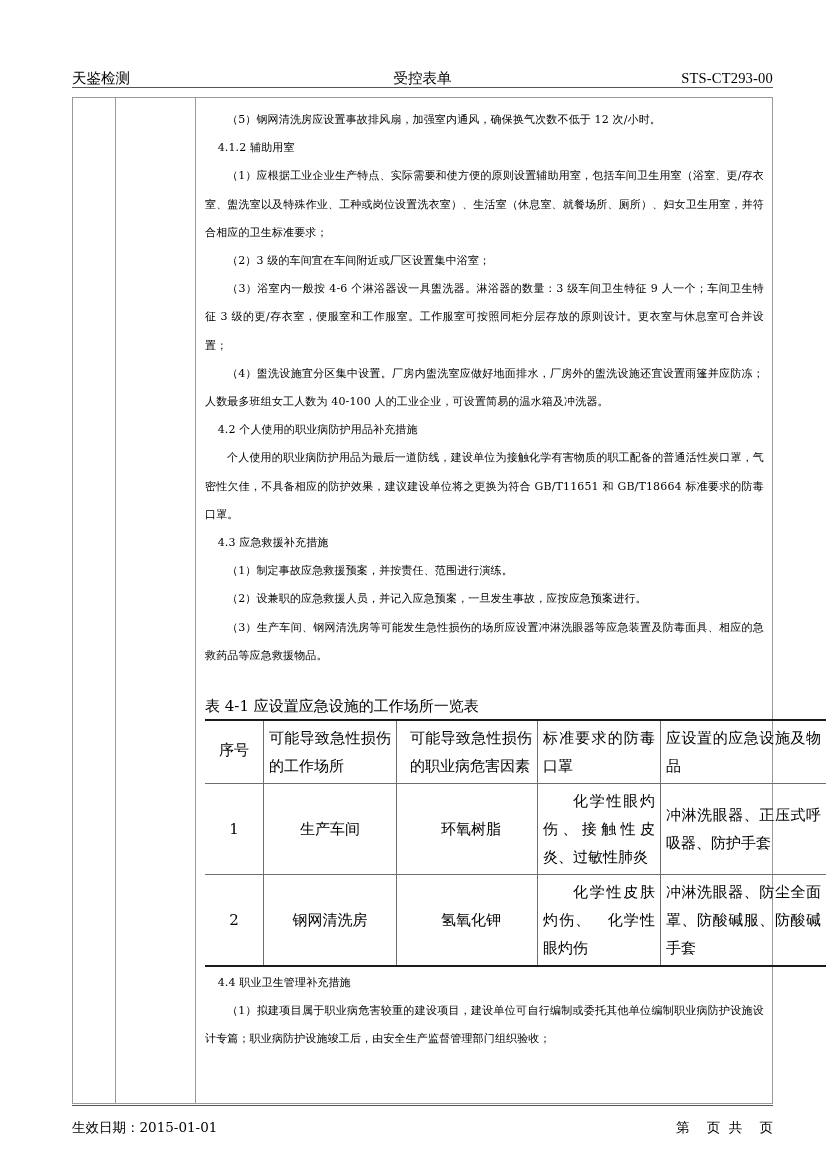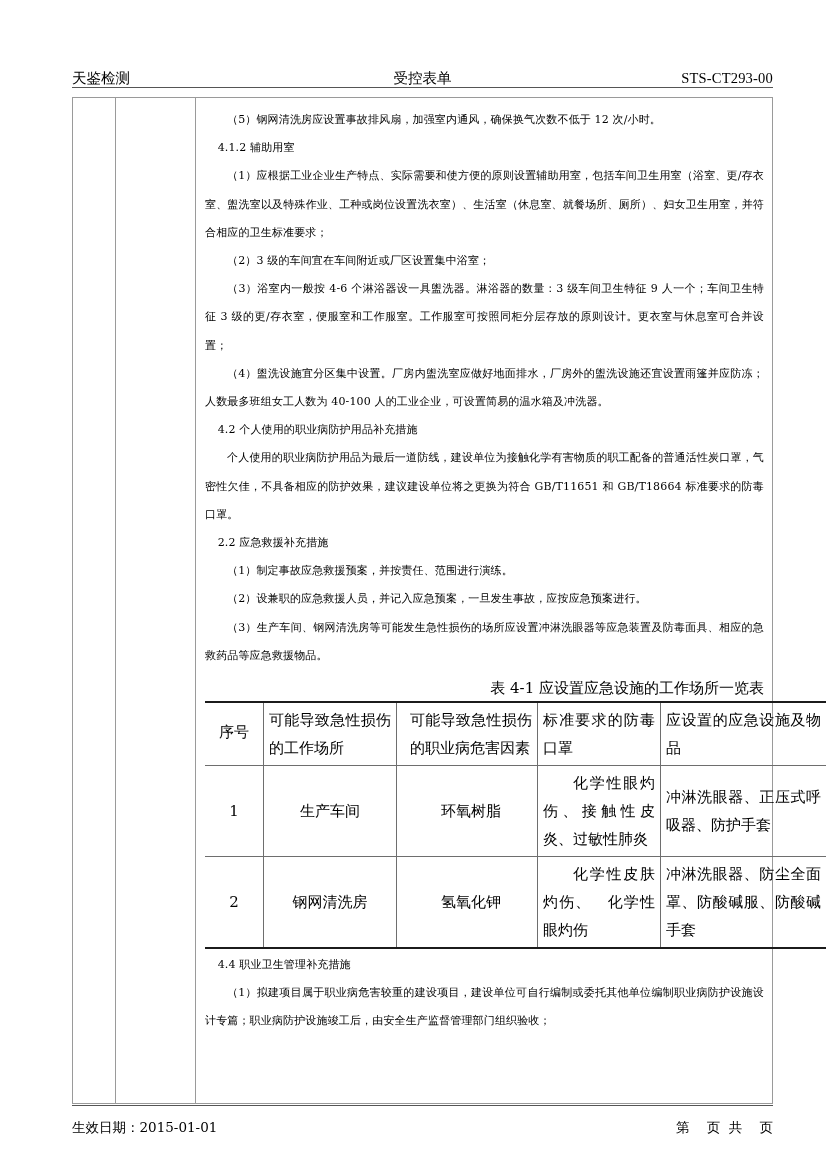--- a/index.html
+++ b/index.html
@@ -83,24 +83,24 @@
     line-height: 28.2px;
     text-align: justify;
     text-justify: inter-ideograph;
     letter-spacing: .15px;
   }
   p.ind2 { text-indent: 2em; }
   p.heading { text-indent: 1.15em; }
 
   
   .tbl-caption {
-    margin: 6px 0 1px 0;
+    margin: 24px 0 1px 0;
     font-size: 15px;
     line-height: 24px;
-    text-align: right;
+    text-align: left;
   }
   table.data {
     border-collapse: collapse;
     width: 559px;
     margin: 0 auto;
     table-layout: fixed;
     border-top: 2.2px solid #1b1b1b;
     border-bottom: 2.2px solid #1b1b1b;
   }
   table.data td {
@@ -169,21 +169,21 @@
     <div class="content">
 
       <p class="para ind2">（5）钢网清洗房应设置事故排风扇，加强室内通风，确保换气次数不低于 12 次/小时。</p>
       <p class="para heading">4.1.2  辅助用室</p>
       <p class="para ind2">（1）应根据工业企业生产特点、实际需要和使方便的原则设置辅助用室，包括车间卫生用室（浴室、更/存衣室、盥洗室以及特殊作业、工种或岗位设置洗衣室）、生活室（休息室、就餐场所、厕所）、妇女卫生用室，并符合相应的卫生标准要求；</p>
       <p class="para ind2">（2）3 级的车间宜在车间附近或厂区设置集中浴室；</p>
       <p class="para ind2">（3）浴室内一般按 4-6 个淋浴器设一具盥洗器。淋浴器的数量：3 级车间卫生特征 9 人一个；车间卫生特征 3 级的更/存衣室，便服室和工作服室。工作服室可按照同柜分层存放的原则设计。更衣室与休息室可合并设置；</p>
       <p class="para ind2">（4）盥洗设施宜分区集中设置。厂房内盥洗室应做好地面排水，厂房外的盥洗设施还宜设置雨篷并应防冻；人数最多班组女工人数为 40-100 人的工业企业，可设置简易的温水箱及冲洗器。</p>
       <p class="para heading">4.2  个人使用的职业病防护用品补充措施</p>
       <p class="para ind2">个人使用的职业病防护用品为最后一道防线，建设单位为接触化学有害物质的职工配备的普通活性炭口罩，气密性欠佳，不具备相应的防护效果，建议建设单位将之更换为符合 GB/T11651 和 GB/T18664 标准要求的防毒口罩。</p>
-      <p class="para heading">2.2  应急救援补充措施</p>
+      <p class="para heading">4.3  应急救援补充措施</p>
       <p class="para ind2">（1）制定事故应急救援预案，并按责任、范围进行演练。</p>
       <p class="para ind2">（2）设兼职的应急救援人员，并记入应急预案，一旦发生事故，应按应急预案进行。</p>
       <p class="para ind2">（3）生产车间、钢网清洗房等可能发生急性损伤的场所应设置冲淋洗眼器等应急装置及防毒面具、相应的急救药品等应急救援物品。</p>
 
       <p class="tbl-caption">表 4-1    应设置应急设施的工作场所一览表</p>
 
       <table class="data">
         <tbody>
           <tr>
             <td class="c-seq hd">序号</td>

